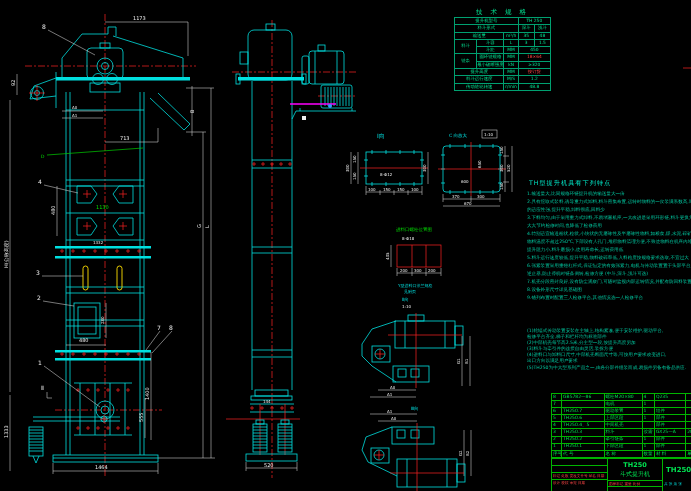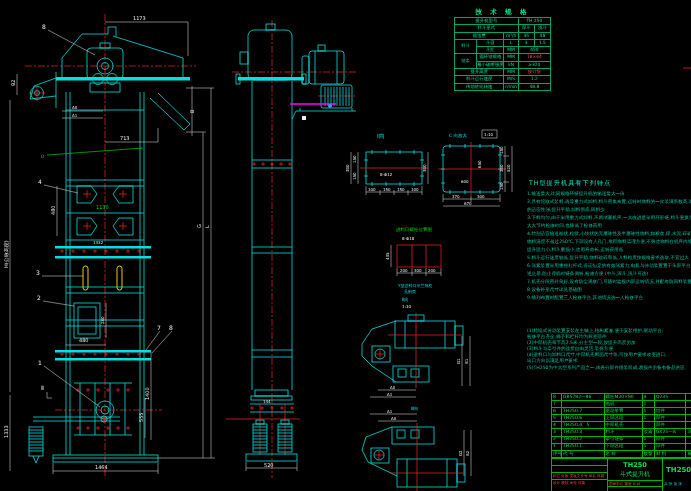--- a/index.html
+++ b/index.html
@@ -16,21 +16,21 @@
   .y{stroke:#ffe000;fill:none;stroke-width:0.9;}
   .m{stroke:#ff00ff;fill:none;stroke-width:1.4;}
   .tc{fill:#00e0e0;}
   .tg{fill:#00e000;}
   .tw{fill:#f0f0f0;}
   .t4{font-size:4px;}
   .t45{font-size:4.5px;}
   .t6{font-size:6px;}
   
   #specTitle{position:absolute;left:454px;top:8px;width:97px;text-align:center;
-             color:#00e090;font-size:6.5px;font-weight:bold;letter-spacing:3px;}
+             color:#00e090;font-size:6.5px;font-weight:normal;letter-spacing:3px;}
   table.spec{position:absolute;left:454px;top:17px;width:97px;border-collapse:collapse;
              table-layout:fixed;color:#00e090;font-size:4.4px;}
   table.spec td{border:1px solid #00a070;height:6.3px;padding:0;text-align:center;
                 white-space:nowrap;overflow:hidden;line-height:1;}
   .redval{color:#ff4545;}
   
   #featTitle{position:absolute;left:529px;top:179px;color:#00e8c8;font-size:6.2px;letter-spacing:1px;}
   #featLines{position:absolute;left:527px;top:190px;width:165px;color:#00c8a0;
              font-size:4.6px;line-height:8px;white-space:nowrap;}
   #featNotes{position:absolute;left:527px;top:328px;width:165px;color:#00c8a0;

